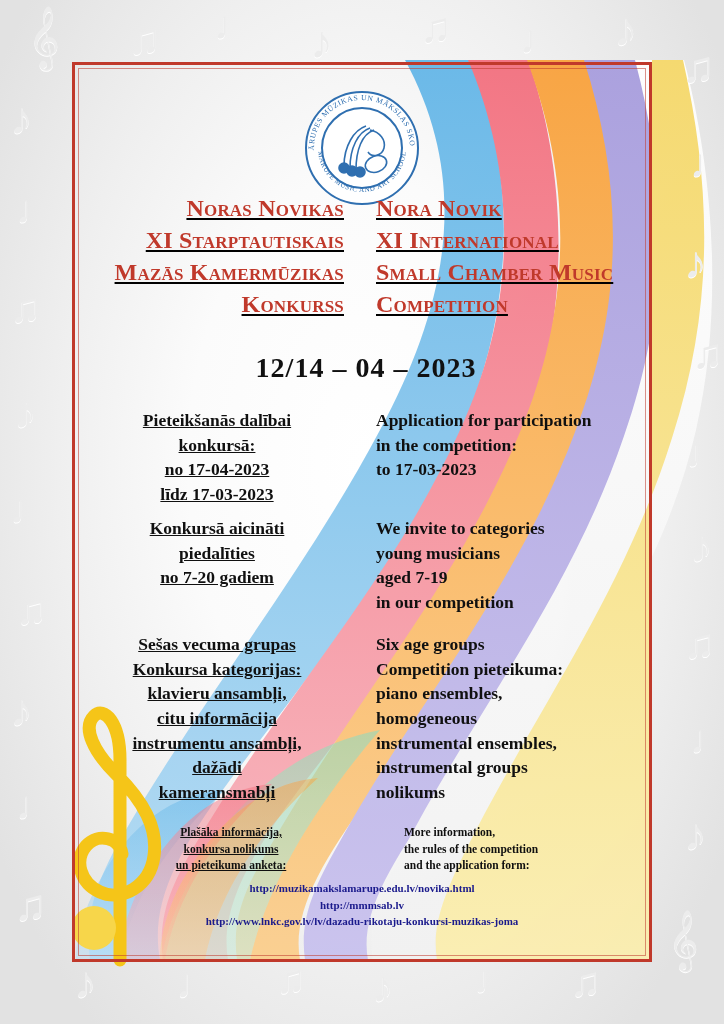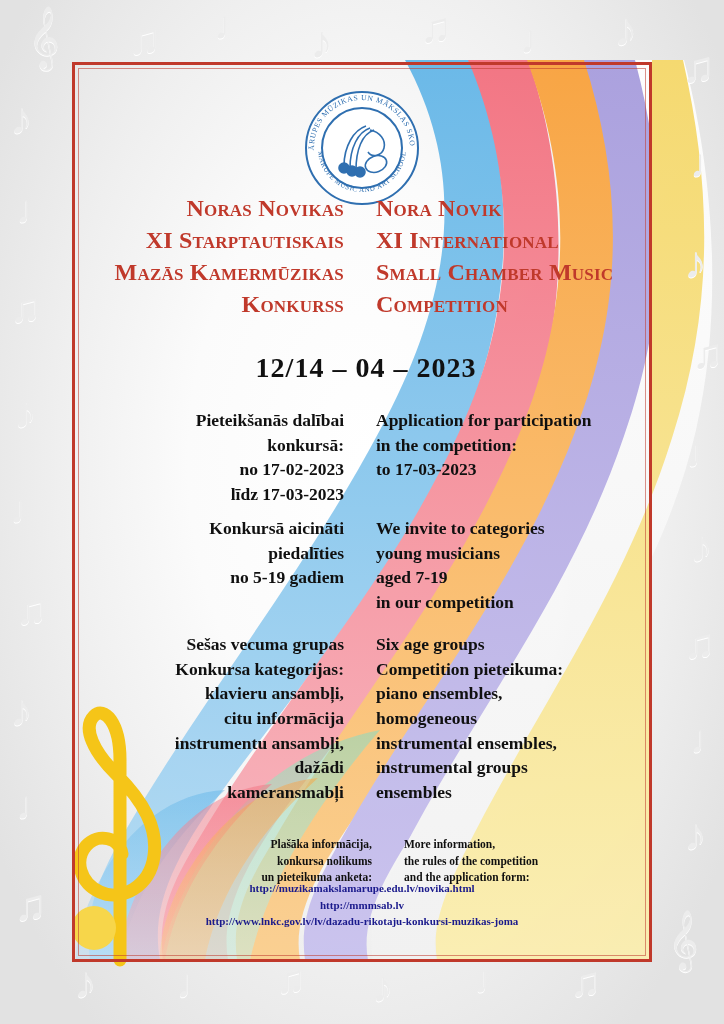--- a/index.html
+++ b/index.html
@@ -75,20 +75,21 @@
     left: 72px;
     top: 192px;
     width: 580px;
     display: flex;
     padding: 0 18px;
     box-sizing: border-box;
   }
   .title-col {
     width: 50%;
     box-sizing: border-box;
+    text-decoration: underline;
   }
   .title-lv {
     text-align: right;
     padding-right: 18px;
   }
   .title-en {
     text-align: left;
     padding-left: 14px;
   }
   .title-line {
@@ -125,42 +126,42 @@
   }
   .col {
     width: 50%;
     box-sizing: border-box;
     font-size: 17.5px;
     font-weight: bold;
     line-height: 1.41;
     color: #101010;
   }
   .col-lv {
-    text-align: right;
+    text-align: center;
     padding-right: 18px;
+    text-decoration: underline;
   }
   .col-en {
     text-align: left;
     padding-left: 14px;
   }
 
   #block-application { top: 408px; }
   #block-invite      { top: 516px; }
   #block-categories  { top: 632px; }
 
   
   .footer {
     position: absolute;
     left: 72px;
     top: 824px;
     width: 636px;
     display: flex;
     padding: 0 18px;
     box-sizing: border-box;
-    margin-top: 12px;
   }
   .footer .col {
     font-size: 11.5px;
     line-height: 1.45;
     font-weight: bold;
   }
   .links {
     position: absolute;
     left: 72px;
     top: 880px;
@@ -325,35 +326,35 @@
       <div class="title-line">Competition</div>
     </div>
   </div>
 
   <div class="dates">12/14 – 04 – 2023</div>
 
   <div class="block" id="block-application">
     <div class="col col-lv">
       <div>Pieteikšanās dalībai</div>
       <div>konkursā:</div>
-      <div>no 17-02-2023</div>
+      <div>no 17-04-2023</div>
       <div>līdz 17-03-2023</div>
     </div>
     <div class="col col-en">
       <div>Application for participation</div>
       <div>in the competition:</div>
       <div>to 17-03-2023</div>
     </div>
   </div>
 
   <div class="block" id="block-invite">
     <div class="col col-lv">
       <div>Konkursā aicināti</div>
       <div>piedalīties</div>
-      <div>no 5-19 gadiem</div>
+      <div>no 7-20 gadiem</div>
     </div>
     <div class="col col-en">
       <div>We invite to categories</div>
       <div>young musicians</div>
       <div>aged 7-19</div>
       <div>in our competition</div>
     </div>
   </div>
 
   <div class="block" id="block-categories">
@@ -366,21 +367,21 @@
       <div>dažādi</div>
       <div>kameransmabļi</div>
     </div>
     <div class="col col-en">
       <div>Six age groups</div>
       <div>Competition pieteikuma:</div>
       <div>piano ensembles,</div>
       <div>homogeneous</div>
       <div>instrumental ensembles,</div>
       <div>instrumental groups</div>
-      <div>ensembles</div>
+      <div>nolikums</div>
     </div>
   </div>
 
   <div class="footer">
     <div class="col col-lv">
       <div>Plašāka informācija,</div>
       <div>konkursa nolikums</div>
       <div>un pieteikuma anketa:</div>
     </div>
     <div class="col col-en">

